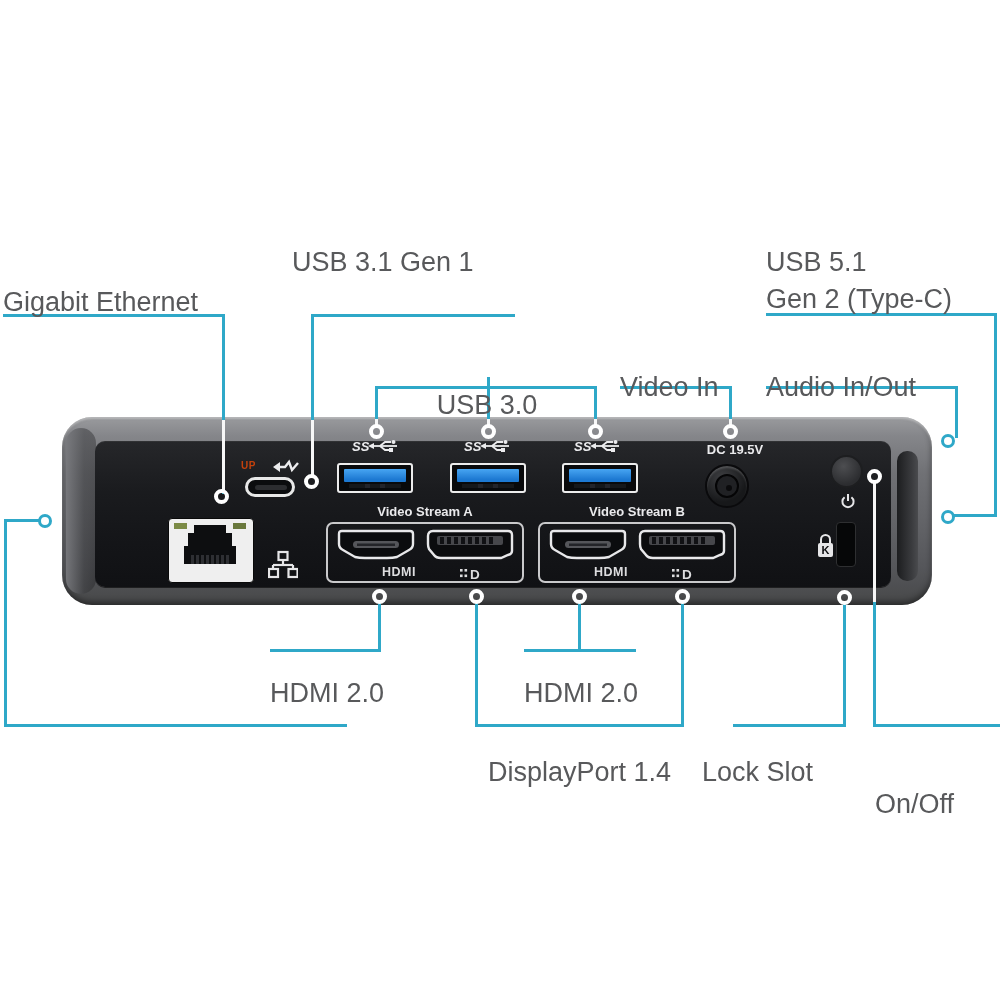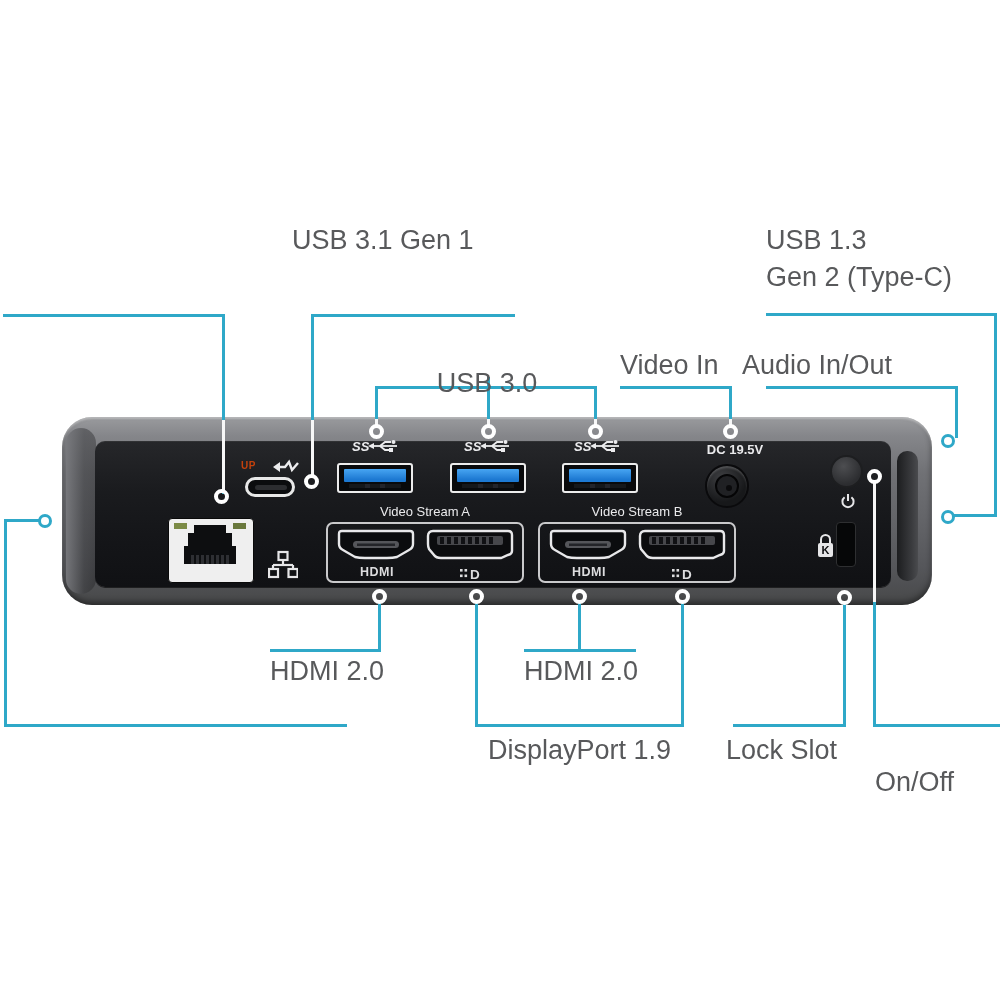--- a/index.html
+++ b/index.html
@@ -1,18 +1,18 @@
 <!DOCTYPE html>
 <html><head>
 <meta charset="utf-8">
 <style>
   html,body{margin:0;padding:0;background:#ffffff;}
   #scene{position:relative;width:1000px;height:1000px;background:#ffffff;overflow:hidden;
          font-family:"Liberation Sans", sans-serif;}
-  .lbl{position:absolute;color:#58595b;font-size:27px;line-height:1.05;white-space:nowrap;}
+  .lbl{position:absolute;color:#58595b;font-size:27px;line-height:1.05;white-space:nowrap;margin-top:22px;}
   .lbl.center{text-align:center;}
   .tealline{position:absolute;background:#2fa8c8;}
   .whiteline{position:absolute;background:#f7f7f7;}
   .dot-donut{position:absolute;width:7px;height:7px;border:4px solid #ffffff;border-radius:50%;background:transparent;}
   .dot-side{position:absolute;width:8px;height:8px;border:3px solid #2fa8c8;border-radius:50%;background:#ffffff;}
   
   .chassis{position:absolute;left:62px;top:417px;width:870px;height:188px;border-radius:30px;
            background:linear-gradient(180deg,#9a9b9e 0%,#85868a 10%,#707175 30%,#636468 55%,#55565a 80%,#474849 100%);
            box-shadow:inset 0 2px 2px rgba(255,255,255,.35), inset 0 -3px 6px rgba(0,0,0,.45);}
   .face{position:absolute;left:95px;top:441px;width:796px;height:146px;border-radius:10px;
@@ -28,22 +28,22 @@
   .usbc{position:absolute;left:245px;top:477px;width:50px;height:20px;border:3px solid #e8e8e8;border-radius:11px;background:#0b0c0e;box-sizing:border-box;}
   .usbc-inner{position:absolute;left:7px;top:5px;width:32px;height:5px;border-radius:3px;background:#2c2d30;}
   .uplbl{position:absolute;left:241px;top:460px;color:#c2410c;font-weight:bold;font-size:10px;letter-spacing:.5px;}
   
   .usba{position:absolute;width:76px;height:30px;background:#08090b;border:2.5px solid #ececec;border-radius:3px;box-sizing:border-box;}
   .usba .tongue{position:absolute;left:5px;top:4px;right:5px;height:13px;background:linear-gradient(180deg,#47a5f2,#1d79d2 80%);border-radius:1px;}
   .usba .pins{position:absolute;left:10px;bottom:3px;right:10px;height:4px;background:linear-gradient(90deg,#15171a 0 30%,#23242a 30% 40%,#15171a 40% 60%,#23242a 60% 70%,#15171a 70% 100%);}
   .ssicon{position:absolute;width:48px;height:16px;}
   
   .vgroup{position:absolute;top:522px;width:198px;height:61px;border:2px solid #c9c9cb;border-radius:7px;box-sizing:border-box;}
-  .vtitle{position:absolute;top:504px;width:198px;text-align:center;color:#eaeaec;font-size:13px;font-weight:normal;}
-  .hdmilbl{position:absolute;top:565px;width:78px;text-align:center;color:#dcdcde;font-size:12.5px;font-weight:bold;letter-spacing:.5px;}
+  .vtitle{position:absolute;top:504px;width:198px;text-align:center;color:#eaeaec;font-size:13px;font-weight:bold;}
+  .hdmilbl{position:absolute;top:565px;width:78px;text-align:right;color:#dcdcde;font-size:12.5px;font-weight:bold;letter-spacing:.5px;}
   
   .dclbl{position:absolute;left:700px;top:442px;width:70px;text-align:center;color:#eaeaec;font-size:13px;font-weight:bold;}
   .barrel{position:absolute;left:705px;top:464px;width:44px;height:44px;border-radius:50%;
           background:radial-gradient(circle at 38% 30%,#3e3f42,#17181a 65%);border:2px solid #0a0a0c;box-sizing:border-box;
           box-shadow:inset 0 2px 2px rgba(255,255,255,.18);}
   .barrel-in{position:absolute;left:8px;top:8px;width:24px;height:24px;border-radius:50%;background:#202124;border:2px solid #050506;box-sizing:border-box;}
   .barrel-pin{position:absolute;left:9px;top:9px;width:6px;height:6px;border-radius:50%;background:#0a0a0c;}
   .pwrbtn{position:absolute;left:830px;top:455px;width:33px;height:33px;border-radius:50%;
           background:radial-gradient(circle at 40% 32%,#4d4e51,#2c2d30 70%);border:2px solid #1d1e20;box-sizing:border-box;}
   
@@ -280,25 +280,26 @@
   <div class="dot-donut" style="left:867px;top:469px"></div>
   <div class="dot-donut" style="left:372px;top:589px"></div>
   <div class="dot-donut" style="left:469px;top:589px"></div>
   <div class="dot-donut" style="left:572px;top:589px"></div>
   <div class="dot-donut" style="left:675px;top:589px"></div>
   <div class="dot-donut" style="left:837px;top:590px"></div>
   <div class="dot-side" style="left:38px;top:514px"></div>
   <div class="dot-side" style="left:941px;top:434px"></div>
   <div class="dot-side" style="left:941px;top:510px"></div>
 
+  <div class="lbl" style="left:3px;top:266px">Gigabit Ethernet</div>
   <div class="lbl" style="left:292px;top:226px">USB 3.1 Gen 1</div>
   <div class="lbl center" style="left:376px;top:369px;width:222px">USB 3.0</div>
   <div class="lbl" style="left:620px;top:351px">Video In</div>
-  <div class="lbl" style="left:742px;top:351px">Audio In/Out</div>
-  <div class="lbl" style="left:766px;top:226px">USB 1.3</div>
+  <div class="lbl" style="left:766px;top:351px">Audio In/Out</div>
+  <div class="lbl" style="left:766px;top:226px">USB 5.1</div>
   <div class="lbl" style="left:766px;top:263px">Gen 2 (Type-C)</div>
   <div class="lbl center" style="left:270px;top:657px;width:111px">HDMI 2.0</div>
   <div class="lbl center" style="left:524px;top:657px;width:112px">HDMI 2.0</div>
-  <div class="lbl center" style="left:475px;top:736px;width:209px">DisplayPort 1.9</div>
-  <div class="lbl" style="left:726px;top:736px">Lock Slot</div>
+  <div class="lbl center" style="left:475px;top:736px;width:209px">DisplayPort 1.4</div>
+  <div class="lbl" style="left:702px;top:736px">Lock Slot</div>
   <div class="lbl" style="left:875px;top:768px">On/Off</div>
 
 </div>
 
 </body></html>

